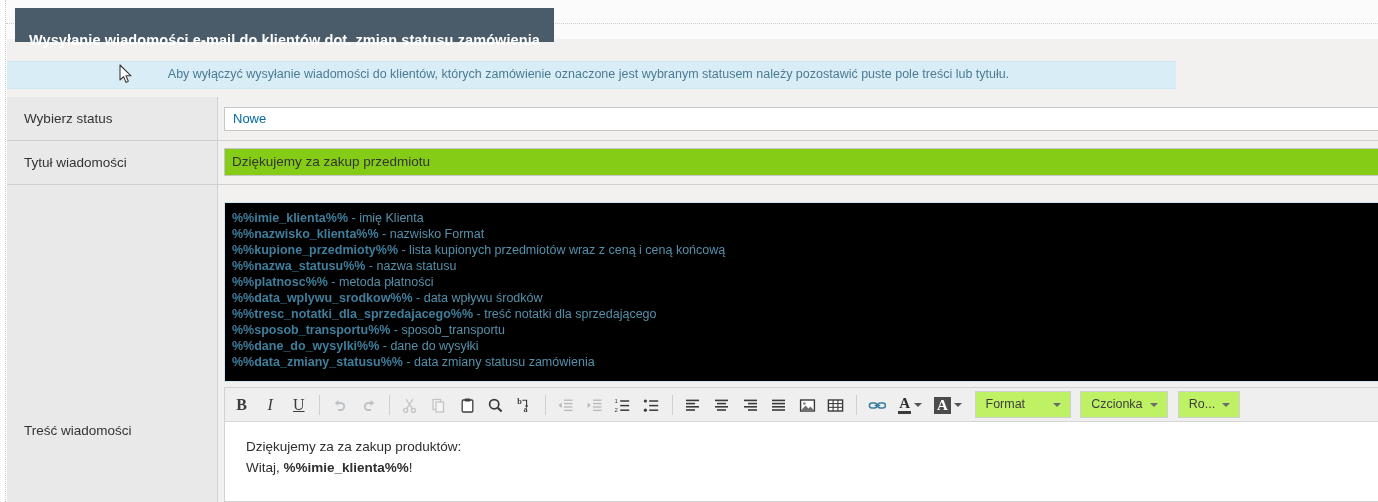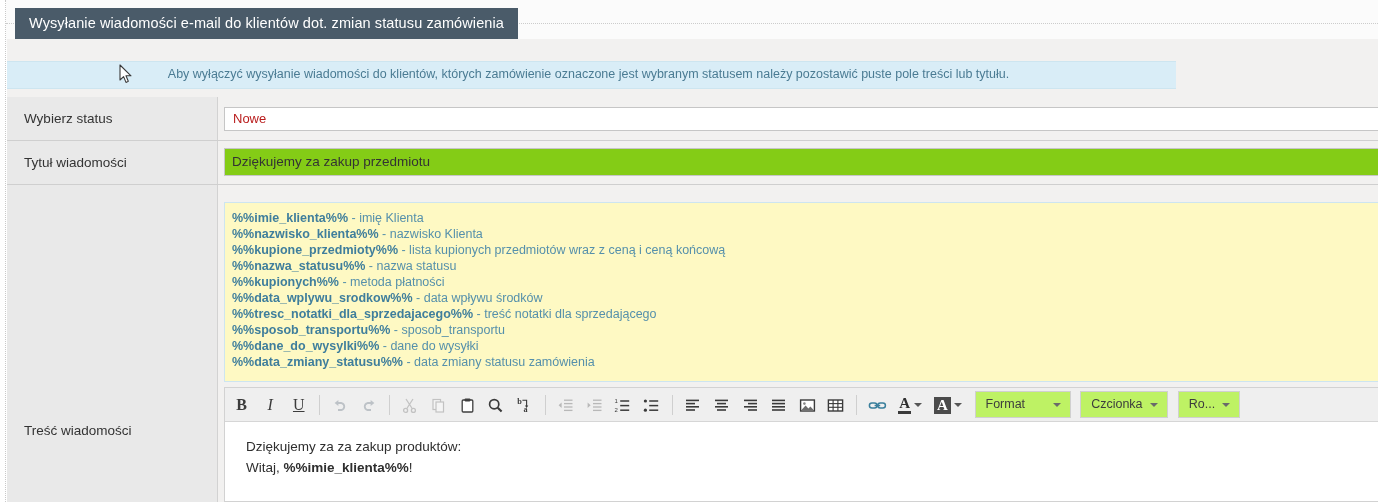--- a/index.html
+++ b/index.html
@@ -50,25 +50,25 @@
     height: 0;
     border-top: 1px dotted #cccccc;
   }
 
   
   #title-bar {
     position: absolute;
     left: 15px;
     top: 8px;
     height: 31px;
-    padding: 0 14px;
+    padding: 17px 14px;
     background: #4a5b69;
     color: #ffffff;
     font-size: 14.5px;
-    font-weight: normal;
+    font-weight: bold;
     line-height: 31px;
     white-space: nowrap;
     letter-spacing: 0.1px;
     box-sizing: border-box;
   }
 
   
   #panel {
     position: absolute;
     left: 7px;
@@ -135,21 +135,21 @@
   #row-status .row-label span { top: 14px; }
   #select-status {
     position: absolute;
     left: 6px;
     top: 10px;
     width: 1155px;
     height: 24px;
     background: #ffffff;
     border: 1px solid #c6c6c6;
     box-sizing: border-box;
-    color: #b91c1c;
+    color: #0369a1;
     font-size: 13px;
     line-height: 22px;
     padding-left: 8px;
     white-space: nowrap;
     overflow: hidden;
   }
 
   
   #row-subject { top: 141px; height: 44px; }
   #row-subject .row-label span { top: 14px; }
@@ -174,21 +174,21 @@
   #row-body { top: 185px; height: 317px; border-bottom: none; }
   #row-body .row-label span { top: 238px; }
 
   
   #vars-box {
     position: absolute;
     left: 6px;
     top: 17px;
     width: 1155px;
     height: 180px;
-    background: #fef9c3;
+    background: #000000;
     border: 1px solid #cde5f0;
     box-sizing: border-box;
     padding: 7px 8px 0 7px;
   }
   .var-line {
     color: #5590ab;
     font-size: 12.5px;
     line-height: 16px;
     white-space: nowrap;
   }
@@ -376,24 +376,24 @@
   </div>
 
   <div class="row" id="row-body">
     <div class="row-label">
       <span>Treść wiadomości</span>
     </div>
     <div class="row-field">
 
       <div id="vars-box">
           <div class="var-line"><b>%%imie_klienta%%</b><span> - imię Klienta</span></div>
-          <div class="var-line"><b>%%nazwisko_klienta%%</b><span> - nazwisko Klienta</span></div>
+          <div class="var-line"><b>%%nazwisko_klienta%%</b><span> - nazwisko Format</span></div>
           <div class="var-line"><b>%%kupione_przedmioty%%</b><span> - lista kupionych przedmiotów wraz z ceną i ceną końcową</span></div>
           <div class="var-line"><b>%%nazwa_statusu%%</b><span> - nazwa statusu</span></div>
-          <div class="var-line"><b>%%kupionych%%</b><span> - metoda płatności</span></div>
+          <div class="var-line"><b>%%platnosc%%</b><span> - metoda płatności</span></div>
           <div class="var-line"><b>%%data_wplywu_srodkow%%</b><span> - data wpływu środków</span></div>
           <div class="var-line"><b>%%tresc_notatki_dla_sprzedajacego%%</b><span> - treść notatki dla sprzedającego</span></div>
           <div class="var-line"><b>%%sposob_transportu%%</b><span> - sposob_transportu</span></div>
           <div class="var-line"><b>%%dane_do_wysylki%%</b><span> - dane do wysyłki</span></div>
           <div class="var-line"><b>%%data_zmiany_statusu%%</b><span> - data zmiany statusu zamówienia</span></div>
         </div>
 
       <div id="editor">
 
         <div id="editor-toolbar">

